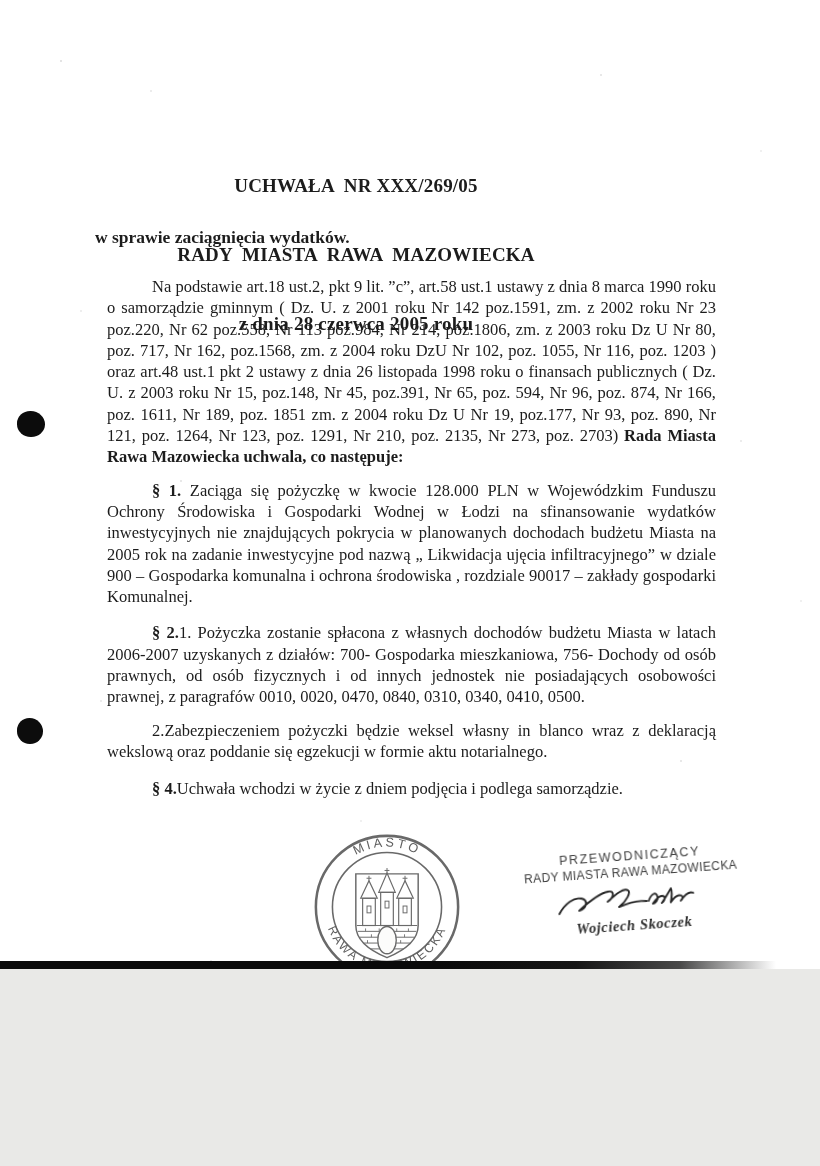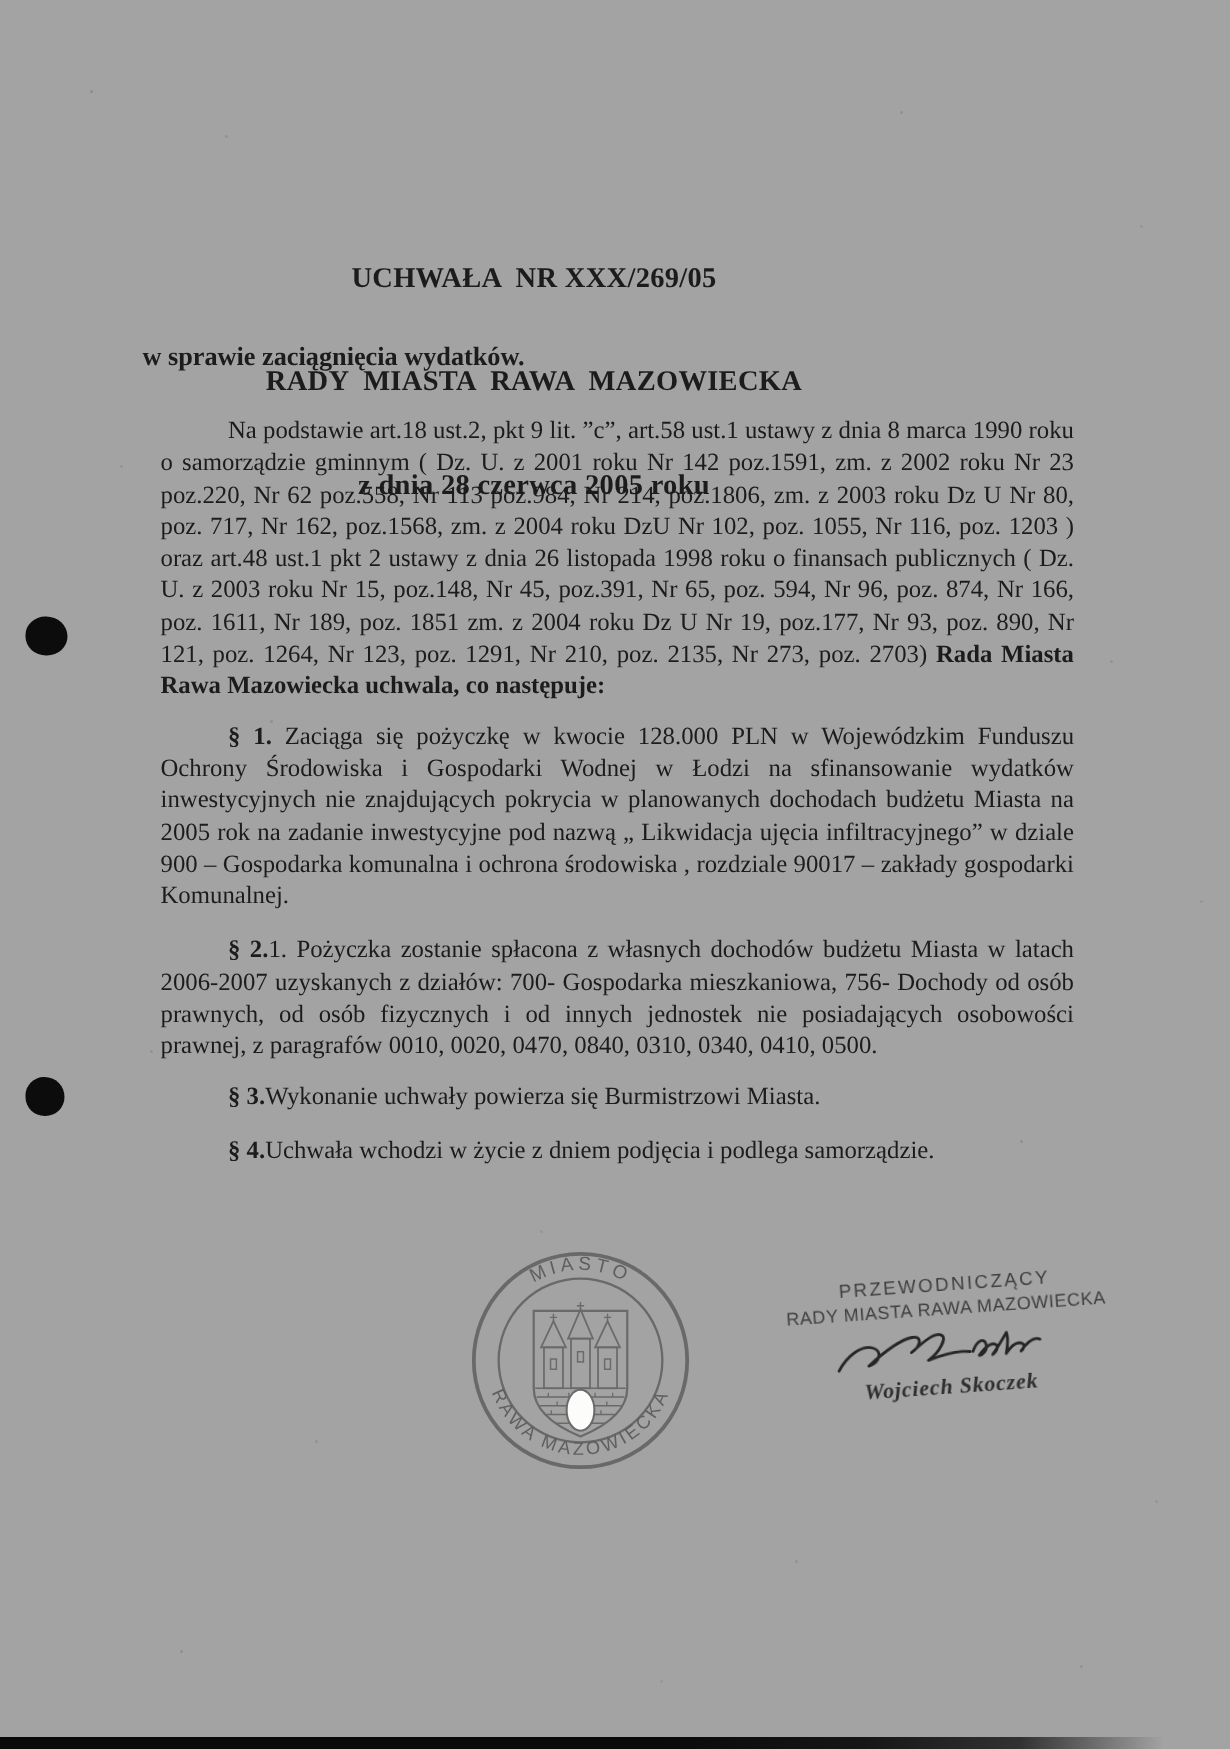--- a/index.html
+++ b/index.html
@@ -3,22 +3,22 @@
 <meta charset="utf-8">
 <style>
   html,body{margin:0;padding:0;}
   body{
     width:820px;height:1166px;
     background:#e9e9e7;
     font-family:"Liberation Serif", serif;
   }
   .page{
     position:relative;
-    width:820px;height:1166px;
-    background:#a3a3a3;
+    width:820px;height:969px;
+    background:#ffffff;
     overflow:hidden;
     color:#1c1c1c;
   }
   
   .noise-dot{
     position:absolute;left:60px;top:60px;width:2px;height:2px;border-radius:50%;
     background:rgba(0,0,0,0.14);
     box-shadow:
       90px 30px 0 rgba(0,0,0,.10), 540px 14px 0 rgba(0,0,0,.12), 700px 90px 0 rgba(0,0,0,.08),
       120px 420px 0 rgba(0,0,0,.12), 40px 640px 0 rgba(0,0,0,.10), 680px 380px 0 rgba(0,0,0,.10),
@@ -108,22 +108,22 @@
   </div>
 
   <div class="subject">w sprawie zaciągnięcia wydatków.</div>
 
   <div class="body-text">
     <p class="p-legal"><span>Na podstawie art.18 ust.2,  pkt 9 lit. ”c”, art.58 ust.1 ustawy z dnia 8 marca 1990 roku o samorządzie gminnym ( Dz. U. z 2001 roku Nr 142 poz.1591, zm. z 2002 roku Nr 23 poz.220, Nr 62 poz.558, Nr 113 poz.984, Nr 214, poz.1806, zm. z 2003 roku Dz U Nr 80, poz. 717, Nr 162, poz.1568, zm. z 2004 roku DzU Nr 102, poz. 1055, Nr 116, poz. 1203 ) oraz art.48 ust.1 pkt 2 ustawy z dnia 26 listopada 1998 roku o finansach publicznych ( Dz. U. z 2003 roku Nr 15, poz.148, Nr 45, poz.391, Nr 65, poz. 594, Nr 96, poz. 874, Nr 166, poz. 1611, Nr 189, poz. 1851 zm. z 2004 roku Dz U Nr 19, poz.177, Nr 93, poz. 890, Nr 121, poz. 1264, Nr 123, poz. 1291, Nr 210, poz. 2135, Nr 273, poz. 2703) </span><strong>Rada Miasta Rawa Mazowiecka uchwala, co następuje:</strong></p>
 
     <p class="p-s1"><strong>§ 1.</strong><span> Zaciąga się pożyczkę w kwocie 128.000 PLN w Wojewódzkim Funduszu Ochrony Środowiska i Gospodarki Wodnej w Łodzi na sfinansowanie wydatków inwestycyjnych nie znajdujących pokrycia w planowanych dochodach budżetu Miasta na 2005 rok na zadanie inwestycyjne pod nazwą „ Likwidacja ujęcia infiltracyjnego” w dziale 900 – Gospodarka komunalna i ochrona środowiska , rozdziale 90017 – zakłady gospodarki Komunalnej.</span></p>
 
     <p class="p-s2"><strong>§ 2.</strong><span>1. Pożyczka zostanie spłacona z własnych dochodów budżetu Miasta w latach 2006-2007 uzyskanych z działów: 700- Gospodarka mieszkaniowa, 756- Dochody od osób prawnych, od osób fizycznych i od innych jednostek nie posiadających osobowości prawnej, z paragrafów 0010, 0020, 0470, 0840, 0310, 0340, 0410, 0500.</span></p>
+    <p class="p-s2b"><span>2.Zabezpieczeniem pożyczki będzie weksel własny in blanco wraz z deklaracją wekslową oraz poddanie się egzekucji w formie aktu notarialnego.</span></p>
 
-    <p class="p-s3"><strong>§ 3.</strong><span>Wykonanie uchwały powierza się Burmistrzowi Miasta.</span></p>
 
     <p class="p-s4"><strong>§ 4.</strong><span>Uchwała wchodzi w życie z dniem podjęcia i podlega samorządzie.</span></p>
   </div>
 
   <svg class="seal" width="152" height="154" viewBox="0 0 156 158">
     <g stroke="#696969" fill="none">
       <circle cx="78" cy="79" r="73" stroke-width="2.6"></circle>
       <circle cx="78" cy="79" r="56" stroke-width="1.6"></circle>
     </g>
     <defs>

